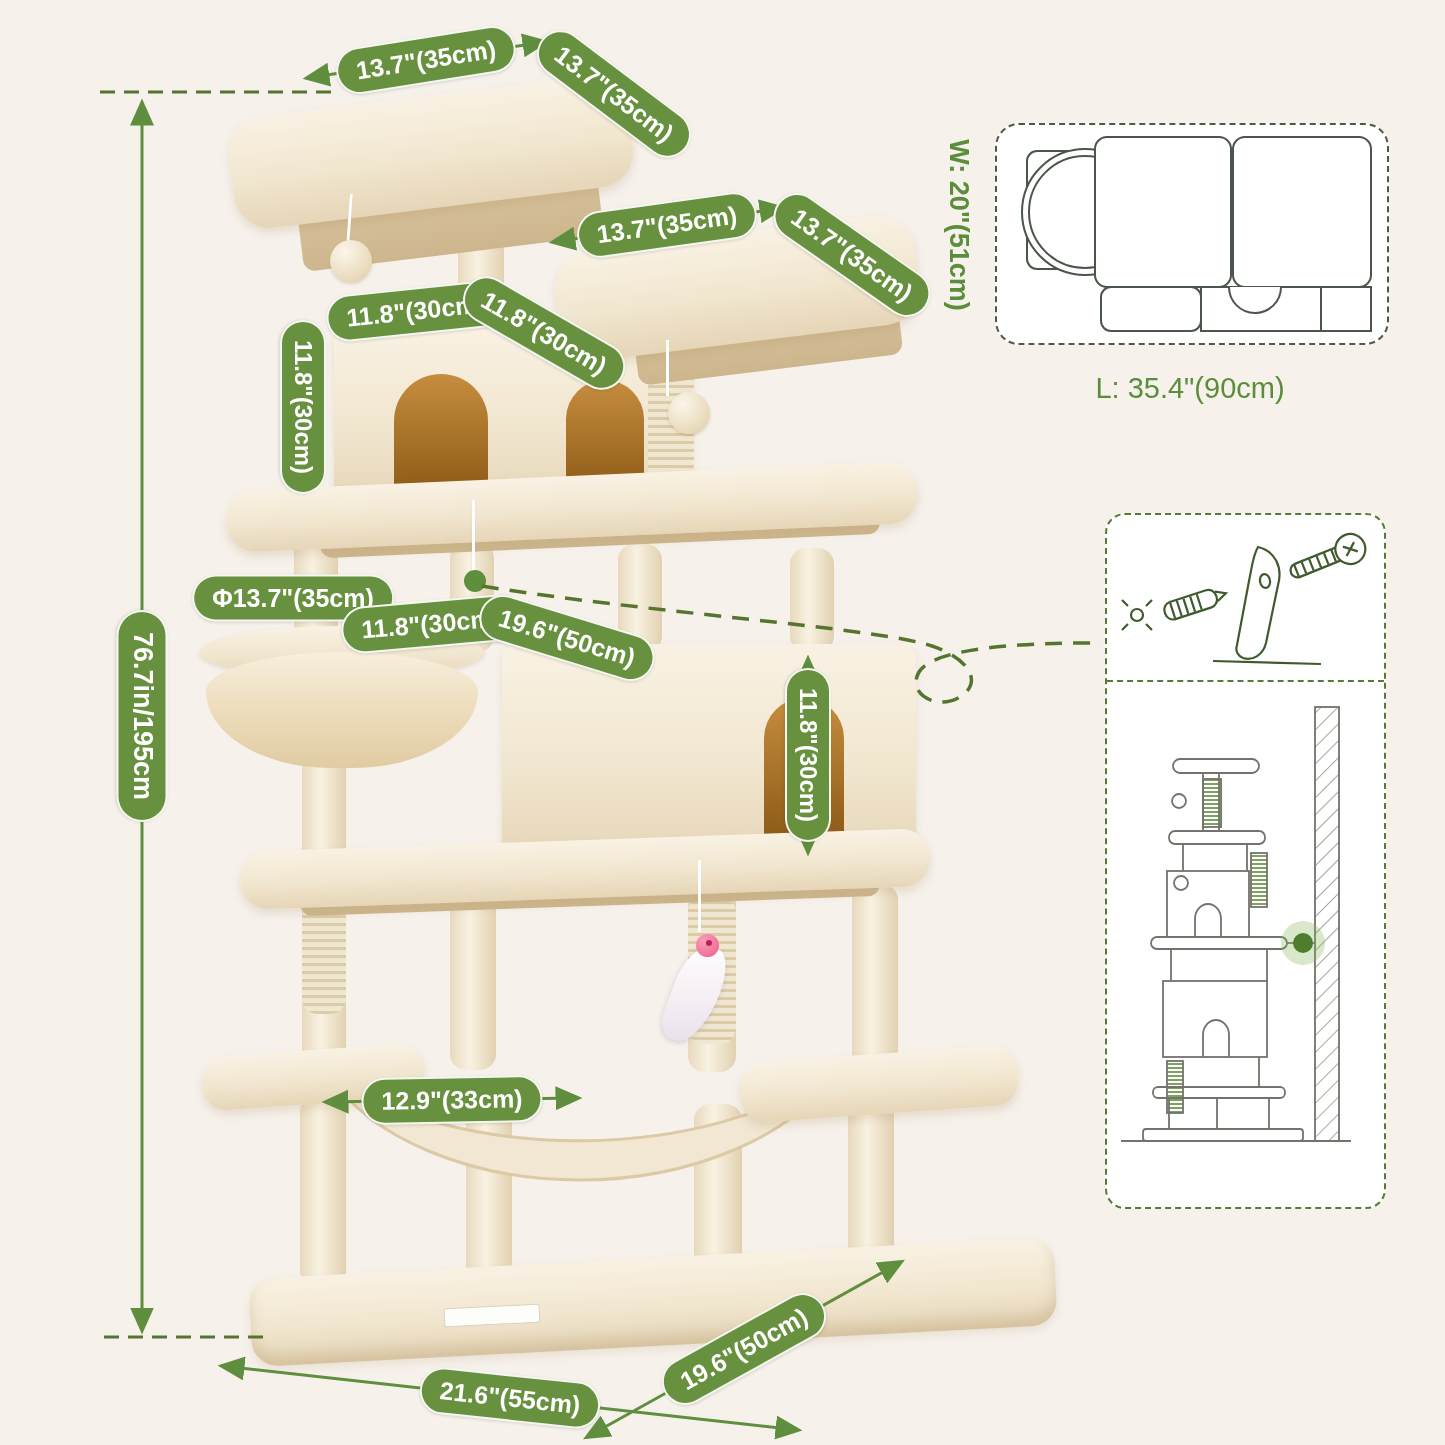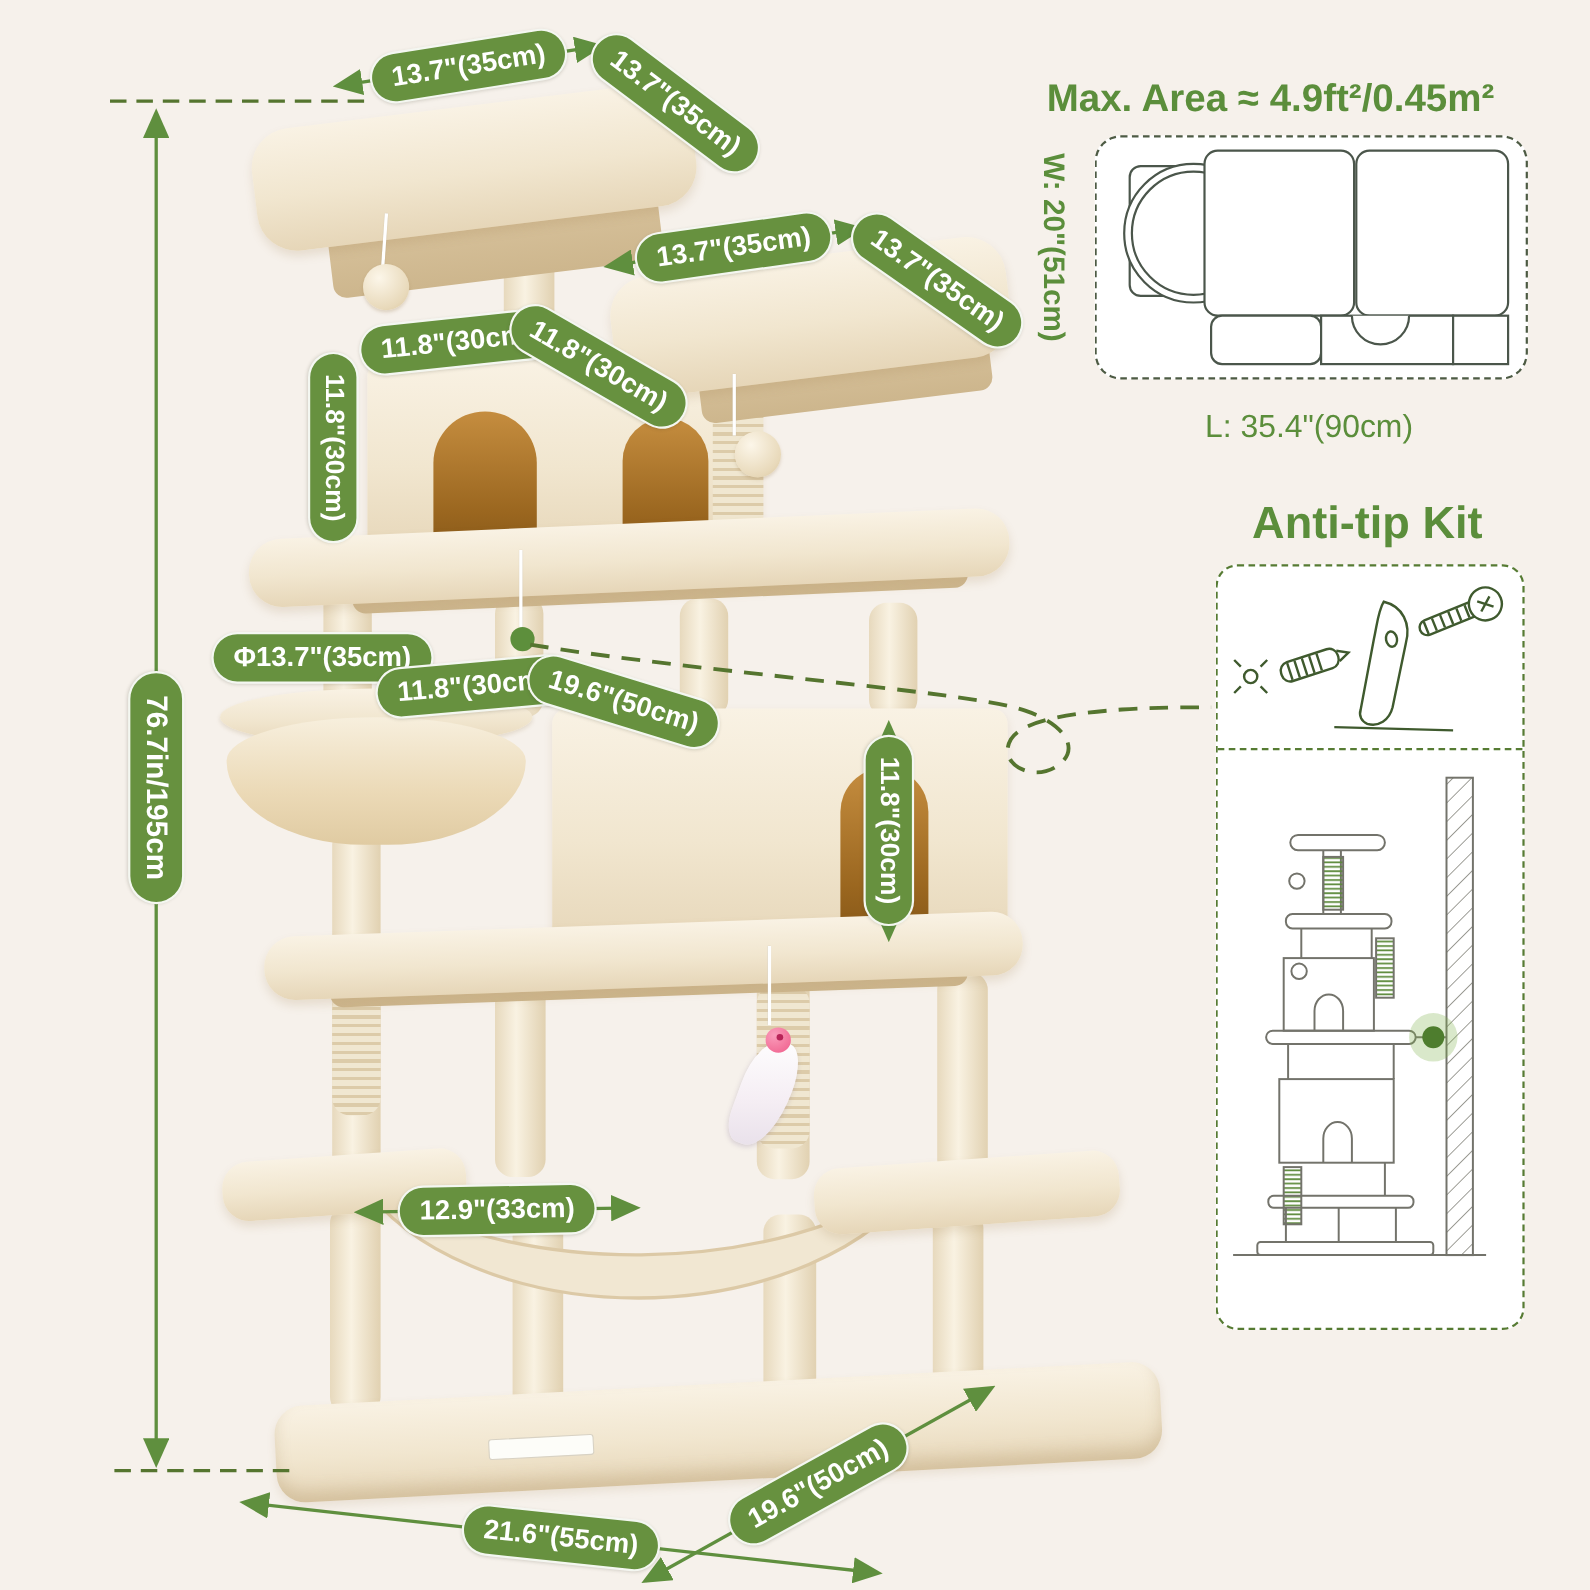--- a/index.html
+++ b/index.html
@@ -142,41 +142,39 @@
   <div class="pill" style="left:303px;top:407px;--rot:90deg;font-size:24px;">11.8"(30cm)</div>
   <div class="pill" style="left:293px;top:598px;">Φ13.7"(35cm)</div>
   <div class="pill" style="left:431px;top:624px;--rot:-5deg">11.8"(30cm)</div>
   <div class="pill" style="left:567px;top:638px;--rot:17deg">19.6"(50cm)</div>
   <div class="pill" style="left:808px;top:755px;--rot:90deg;font-size:24px;">11.8"(30cm)</div>
   <div class="pill" style="left:452px;top:1100px;--rot:-1deg">12.9"(33cm)</div>
   <div class="pill" style="left:510px;top:1398px;--rot:6deg">21.6"(55cm)</div>
   <div class="pill" style="left:744px;top:1349px;--rot:-29deg">19.6"(50cm)</div>
   <div class="pill big" style="left:142px;top:716px;--rot:90deg">76.7in/195cm</div>
 
-  <div class="greentitle" style="left:905px;top:70px;width:500px;font-size:35px;z-index:4;">Max. Area ≈ 4.9ft²/0.45m²</div>
 
   <div class="abs" style="left:995px;top:123px;width:390px;height:218px;background:#fff;border:2.5px dashed #4d5b44;border-radius:24px;z-index:4;">
     <svg width="386" height="214" viewBox="0 0 386 214">
       <g stroke="#4b564b" stroke-width="2" fill="#ffffff">
         <rect x="30" y="26" width="112" height="118" rx="10"></rect>
         <circle cx="88" cy="87" r="63"></circle>
         <circle cx="88" cy="87" r="56"></circle>
         <rect x="98" y="12" width="136" height="150" rx="12"></rect>
         <rect x="236" y="12" width="138" height="150" rx="12"></rect>
         <rect x="104" y="162" width="100" height="44" rx="10"></rect>
         <rect x="204" y="162" width="120" height="44"></rect>
         <path d="M232,162 a26,26 0 0 0 52,0" fill="#fff"></path>
         <rect x="324" y="162" width="50" height="44"></rect>
       </g>
     </svg>
   </div>
   <div class="greentitle" style="left:958px;top:225px;font-size:27px;transform:translate(-50%,-50%) rotate(90deg);white-space:nowrap;z-index:4;">W: 20"(51cm)</div>
   <div class="greentitle" style="left:1040px;top:372px;width:300px;font-size:29px;font-weight:normal;z-index:4;">L: 35.4"(90cm)</div>
 
-  <div class="greentitle" style="left:1043px;top:452px;width:400px;font-size:41px;z-index:4;">Anti-tip Kit</div>
 
   <div class="dashbox" style="left:1105px;top:513px;width:277px;height:692px;z-index:4;">
     <div class="abs" style="left:0;top:165px;width:100%;height:0;border-top:2.5px dashed #567b33;"></div>
 
     <svg class="abs" style="left:0;top:0;" width="277" height="165" viewBox="0 0 277 165">
       <g stroke="#3f5a2e" stroke-width="2.2" fill="none">
         <circle cx="30" cy="100" r="6"></circle>
         <path d="M21,91 L15,85 M39,109 L45,115 M39,91 L45,85 M21,109 L15,115"></path>
         <g transform="translate(58,98) rotate(-18)">
           <rect x="0" y="-9" width="54" height="18" rx="8"></rect>

